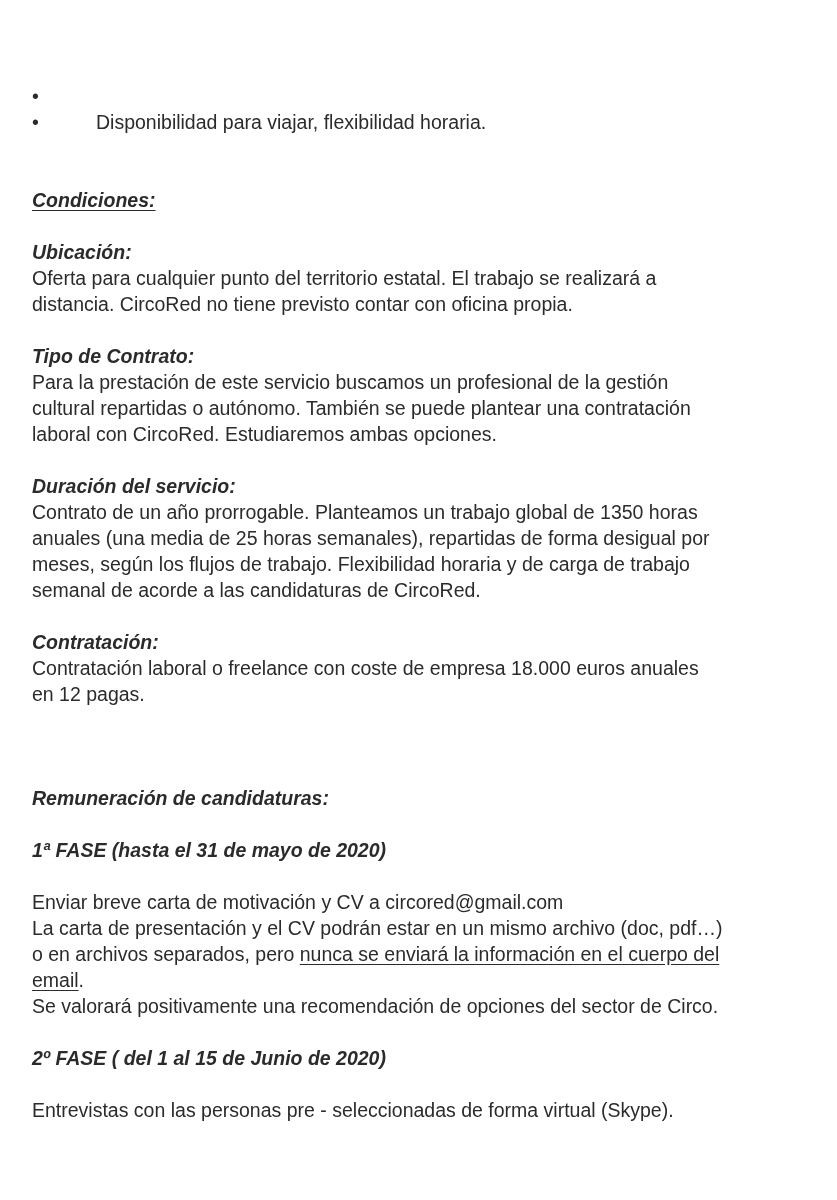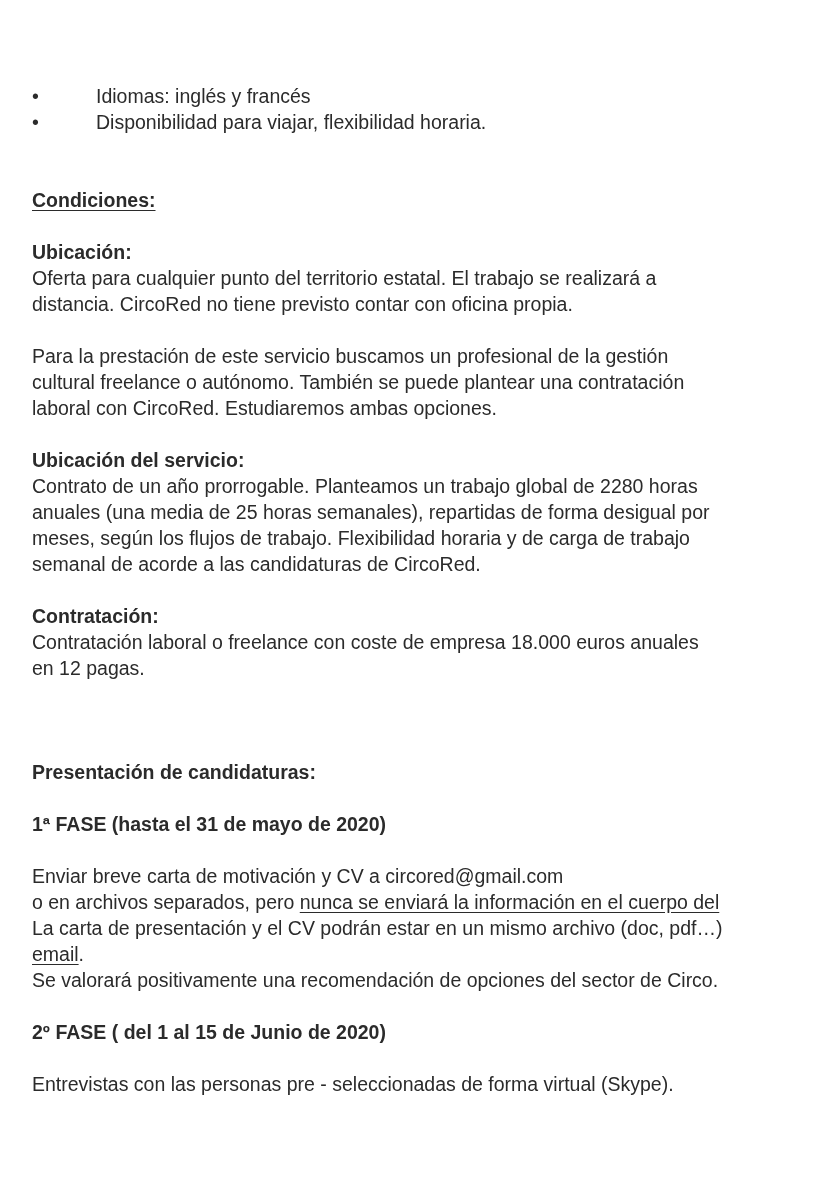--- a/index.html
+++ b/index.html
@@ -24,34 +24,33 @@
       width: 790px;
     }
     .bullet-row {
       display: flex;
       height: 26px;
     }
     .bullet-dot {
       width: 64px;
       flex: 0 0 64px;
     }
-    .bold { font-weight: bold; }
+    .bold { font-weight: bold; font-style: italic; }
     .underline { text-decoration: underline; text-underline-offset: 3px; }
     .line { height: 26px; white-space: nowrap; }
     .gap { height: 26px; }
   </style>
 </head>
 <body>
 
 <div class="page">
 
   <div>
     <div class="bullet-row">
       <span class="bullet-dot">•</span>
-      <span>Idiomas: inglés y francés</span>
     </div>
     <div class="bullet-row">
       <span class="bullet-dot">•</span>
       <span>Disponibilidad para viajar, flexibilidad horaria.</span>
     </div>
   </div>
 
   <div class="gap"></div>
   <div class="gap"></div>
 
@@ -59,56 +58,57 @@
   <div class="gap"></div>
 
   <div>
     <div class="line bold">Ubicación:</div>
     <div class="line">Oferta para cualquier punto del territorio estatal. El trabajo se realizará a</div>
     <div class="line">distancia. CircoRed no tiene previsto contar con oficina propia.</div>
   </div>
   <div class="gap"></div>
 
   <div>
+    <div class="line bold">Tipo de Contrato:</div>
     <div class="line">Para la prestación de este servicio buscamos un profesional de la gestión</div>
-    <div class="line">cultural freelance o autónomo. También se puede plantear una contratación</div>
+    <div class="line">cultural repartidas o autónomo. También se puede plantear una contratación</div>
     <div class="line">laboral con CircoRed. Estudiaremos ambas opciones.</div>
   </div>
   <div class="gap"></div>
 
   <div>
-    <div class="line bold">Ubicación del servicio:</div>
-    <div class="line">Contrato de un año prorrogable. Planteamos un trabajo global de 2280 horas</div>
+    <div class="line bold">Duración del servicio:</div>
+    <div class="line">Contrato de un año prorrogable. Planteamos un trabajo global de 1350 horas</div>
     <div class="line">anuales (una media de 25 horas semanales), repartidas de forma desigual por</div>
     <div class="line">meses, según los flujos de trabajo. Flexibilidad horaria y de carga de trabajo</div>
     <div class="line">semanal de acorde a las candidaturas de CircoRed.</div>
   </div>
   <div class="gap"></div>
 
   <div>
     <div class="line bold">Contratación:</div>
     <div class="line">Contratación laboral o freelance con coste de empresa 18.000 euros anuales</div>
     <div class="line">en 12 pagas.</div>
   </div>
 
   <div class="gap"></div>
   <div class="gap"></div>
   <div class="gap"></div>
 
-  <div class="line bold">Presentación de candidaturas:</div>
+  <div class="line bold">Remuneración de candidaturas:</div>
   <div class="gap"></div>
 
   <div>
     <div class="line bold">1ª FASE (hasta el 31 de mayo de 2020)</div>
     <div class="gap"></div>
     <div class="line">Enviar breve carta de motivación y CV a circored@gmail.com</div>
+    <div class="line">La carta de presentación y el CV podrán estar en un mismo archivo (doc, pdf…)</div>
     <div class="line">
       <span>o en archivos separados, pero </span><span class="underline">nunca se enviará la información en el cuerpo del</span>
     </div>
-    <div class="line">La carta de presentación y el CV podrán estar en un mismo archivo (doc, pdf…)</div>
     <div class="line">
       <span class="underline">email</span><span>.</span>
     </div>
     <div class="line">Se valorará positivamente una recomendación de opciones del sector de Circo.</div>
   </div>
   <div class="gap"></div>
 
   <div>
     <div class="line bold">2º FASE ( del 1 al 15 de Junio de 2020)</div>
     <div class="gap"></div>

